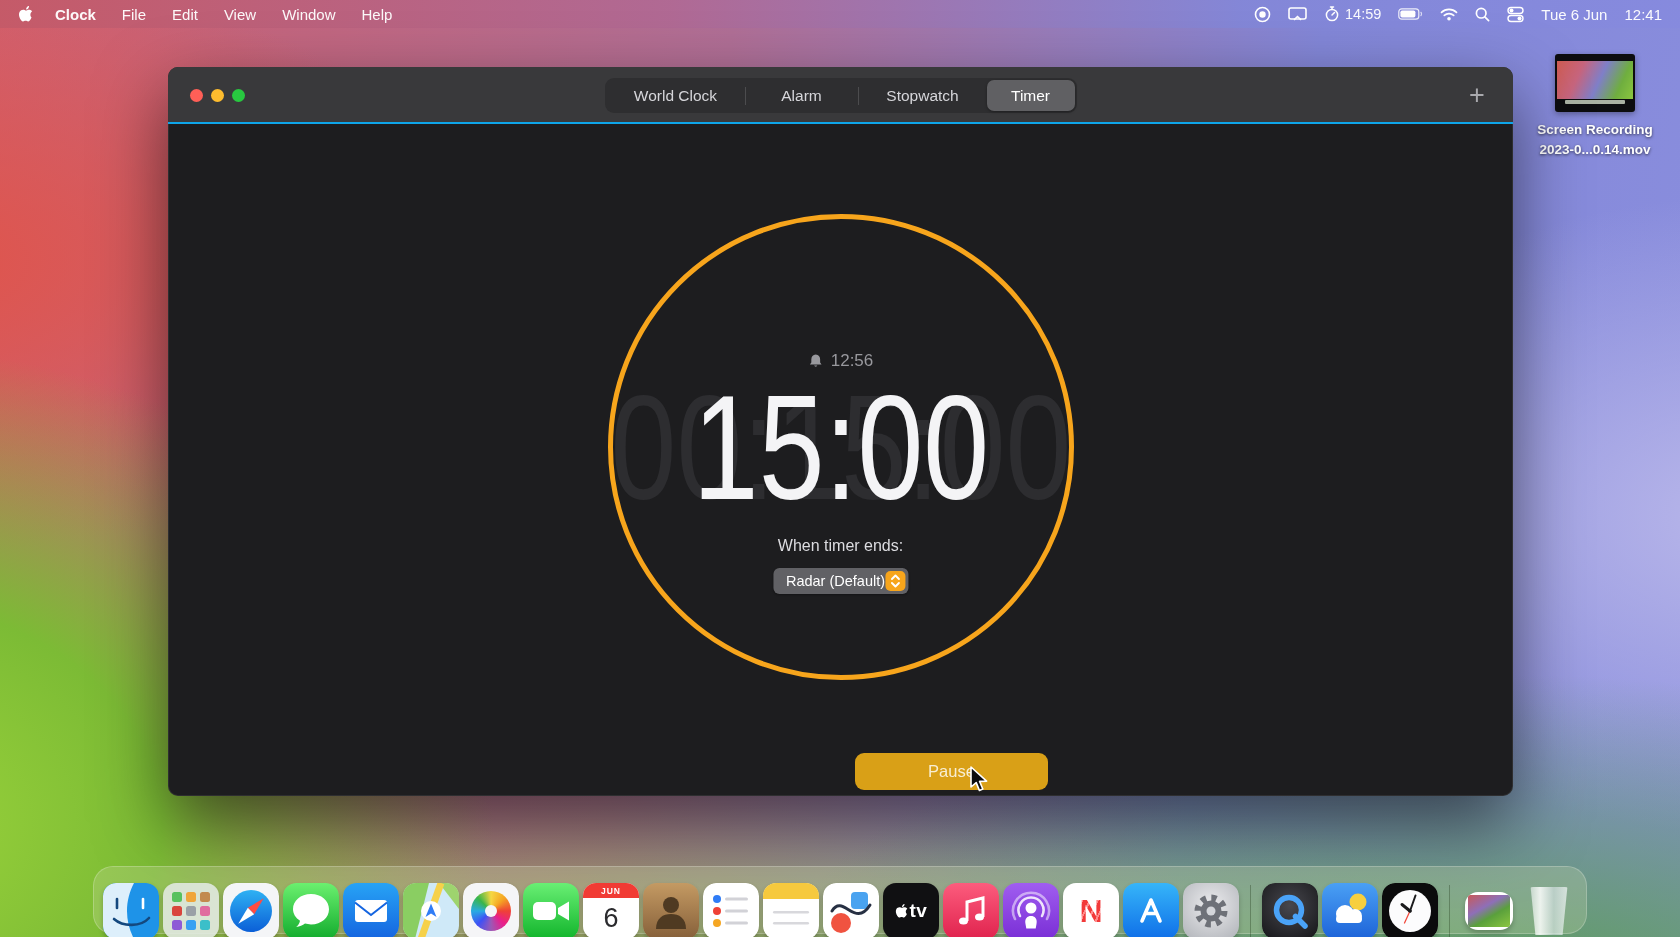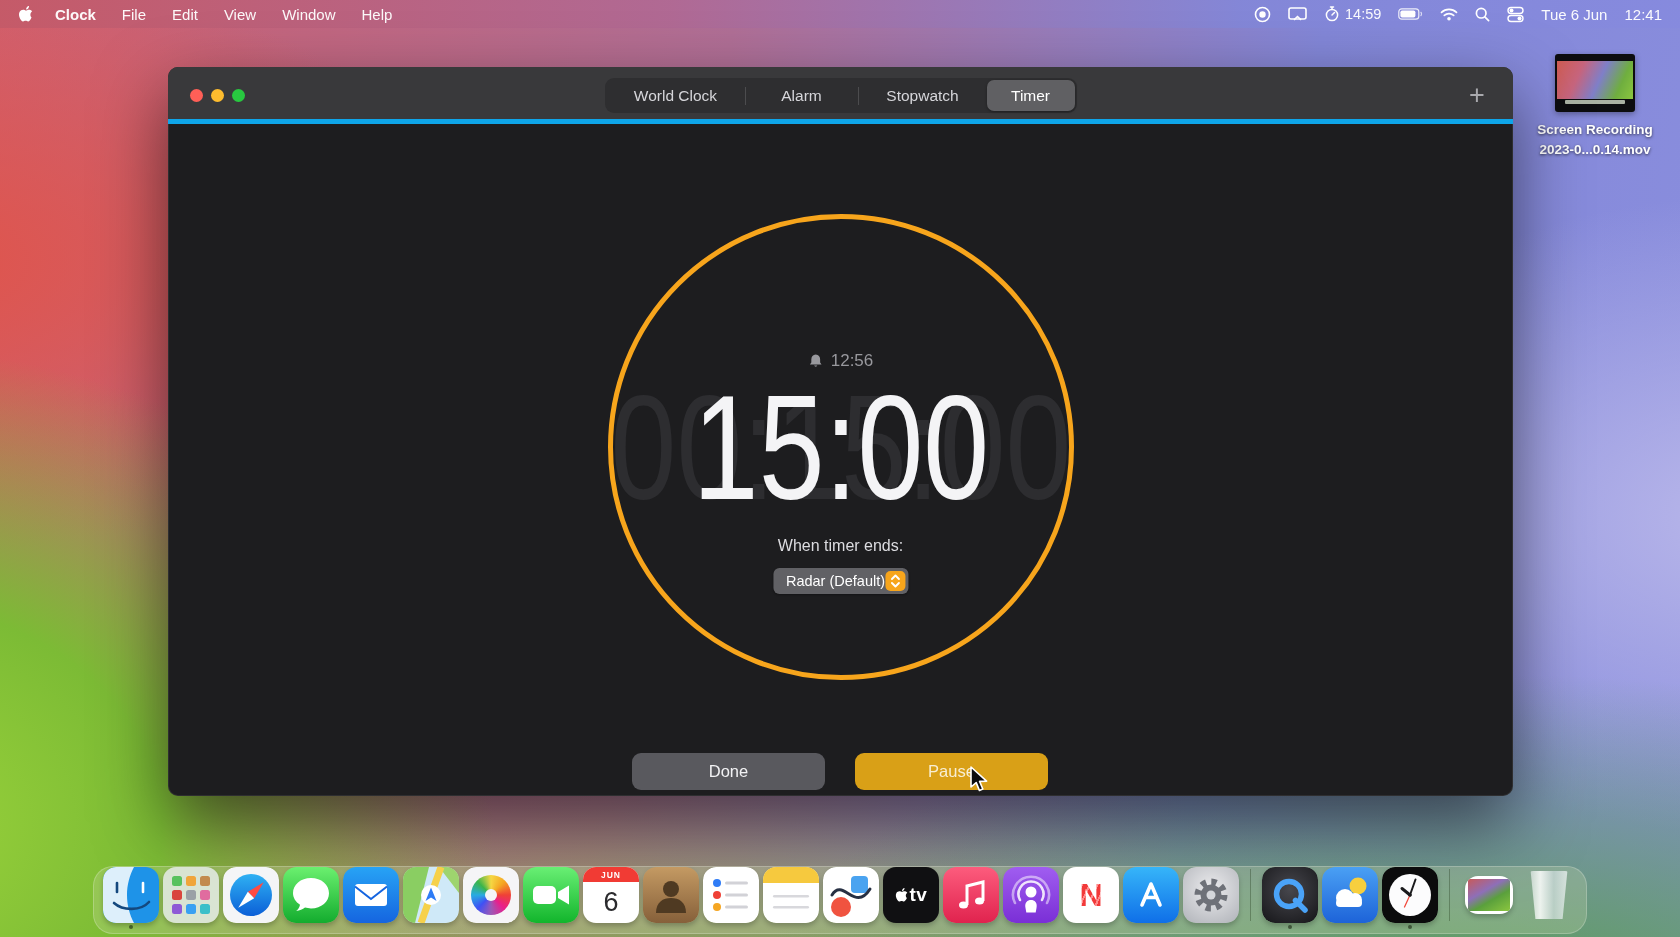--- a/index.html
+++ b/index.html
@@ -40,21 +40,21 @@
   .desk-thumb .mini-dock{ width:80%; height:4px; margin:1px auto 0; background:rgba(210,220,200,.8); border-radius:1px; }
   .desk-label{ margin-top:8px; color:#fff; font-size:13.5px; font-weight:700; line-height:1.45;
      text-shadow:0 1px 3px rgba(0,0,0,.65); }
 
   
   .window{
     position:absolute; left:168px; top:67px; width:1345px; height:729px;
     background:#1d1d1f; border-radius:10px; overflow:hidden;
     box-shadow:0 28px 70px rgba(0,0,0,.55), 0 0 0 1px rgba(255,255,255,.08) inset;
   }
-  .titlebar{ position:relative; height:57px; background:#39393b; border-bottom:5px solid #0ea5e9; }
+  .titlebar{ position:relative; height:57px; background:#39393b; border-bottom:2px solid #0ea5e9; }
   .traffic{ position:absolute; left:22px; top:22px; display:flex; gap:8px; }
   .tl{ width:13px; height:13px; border-radius:50%; }
   .tl.red{ background:#ff5f57; } .tl.yellow{ background:#febc2e; } .tl.green{ background:#28c840; }
 
   .segmented{
     position:absolute; left:50%; top:11px; transform:translateX(-50%);
     display:flex; align-items:center; height:35px; background:#2e2e30; border-radius:9px; padding:2px;
   }
   .seg{ height:31px; display:flex; align-items:center; justify-content:center;
         color:#d6d6da; font-size:15.5px; border-radius:7px; position:relative; cursor:default; }
@@ -90,21 +90,21 @@
   .btn-row{ position:absolute; top:628px; left:0; width:100%; height:37px; }
   .btn{ position:absolute; width:193px; height:37px; border-radius:9px; border:none;
         font-size:16.5px; font-family:inherit; display:flex; align-items:center; justify-content:center; }
   .btn.done{ left:464px; background:#59595e; color:#f2f2f4; }
   .btn.pause{ left:687px; background:#d9a017; color:#f8eed3; }
 
   .cursor{ position:absolute; left:968px; top:766px; z-index:50; }
 
   
   .dock{ position:absolute; left:50%; bottom:3px; transform:translateX(-50%);
-         display:inline-flex; align-items:flex-start; gap:4px; height:68px; padding:0 9px;
+         display:inline-flex; align-items:flex-start; gap:4px; height:68px; padding:16px 9px;
          background:rgba(210,220,175,.26); border:1px solid rgba(255,255,255,.22); border-radius:20px; }
   .dock-item{ position:relative; width:56px; height:56px; }
   .dock-item .di{ width:56px; height:56px; border-radius:13px; overflow:hidden; display:flex;
                   align-items:center; justify-content:center; box-shadow:0 3px 5px rgba(0,0,0,.22); }
   .run-dot{ position:absolute; left:50%; bottom:-6px; transform:translateX(-50%);
             width:4px; height:4px; border-radius:50%; background:rgba(15,25,5,.55); }
   .dock-sep{ width:1px; height:52px; margin:2px 7px 0; background:rgba(20,40,10,.3); }
 
   .di-calendar{ background:#fff; flex-direction:column; }
   .cal-strip{ width:100%; height:15px; background:#f13b34; color:#fff; font-size:8.5px; font-weight:700;
@@ -252,21 +252,20 @@
       <div class="sound-select">
         <span>Radar (Default)</span>
         <span class="sound-caret">
           <svg width="12" height="14" viewBox="0 0 12 14">
               <path d="M2.5 5 L6 1.5 L9.5 5 M2.5 9 L6 12.5 L9.5 9" fill="none" stroke="#fff" stroke-width="1.9" stroke-linecap="round" stroke-linejoin="round"></path>
             </svg>
         </span>
       </div>
 
       <div class="btn-row">
-        <button class="btn done">Done</button>
         <button class="btn pause">Pause</button>
       </div>
     </div>
   </div>
 
   <div class="cursor">
     <svg width="24" height="27" viewBox="0 0 24 27">
         <path d="M3 1 L3 21 L8.2 16.6 L11.4 24.4 L14.8 23 L11.6 15.4 L18.6 15.2 Z" fill="#0c0c0e" stroke="#fff" stroke-width="1.6" stroke-linejoin="round"></path>
       </svg>
   </div>

